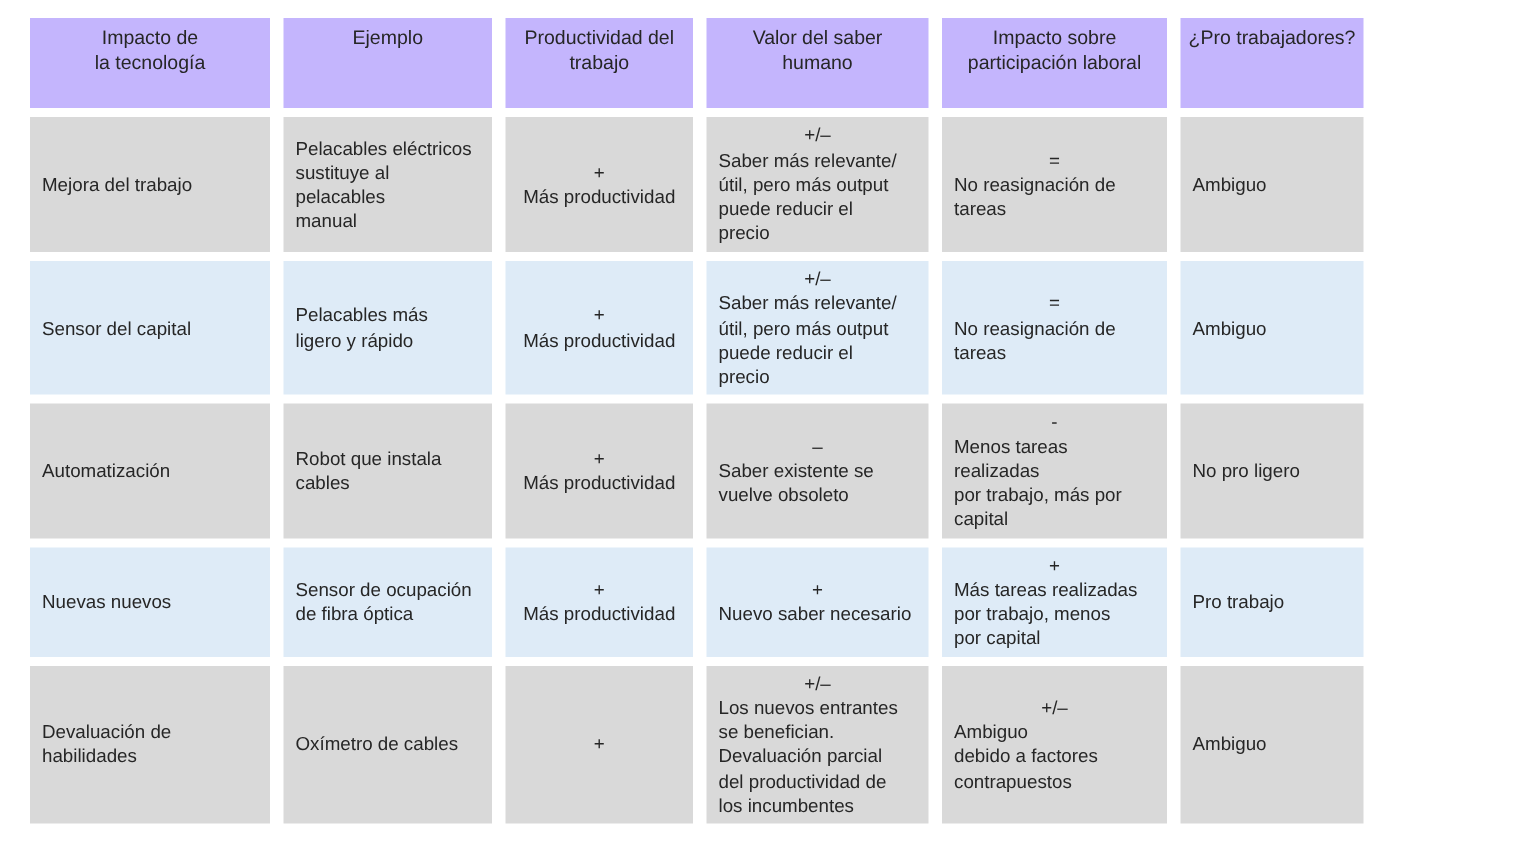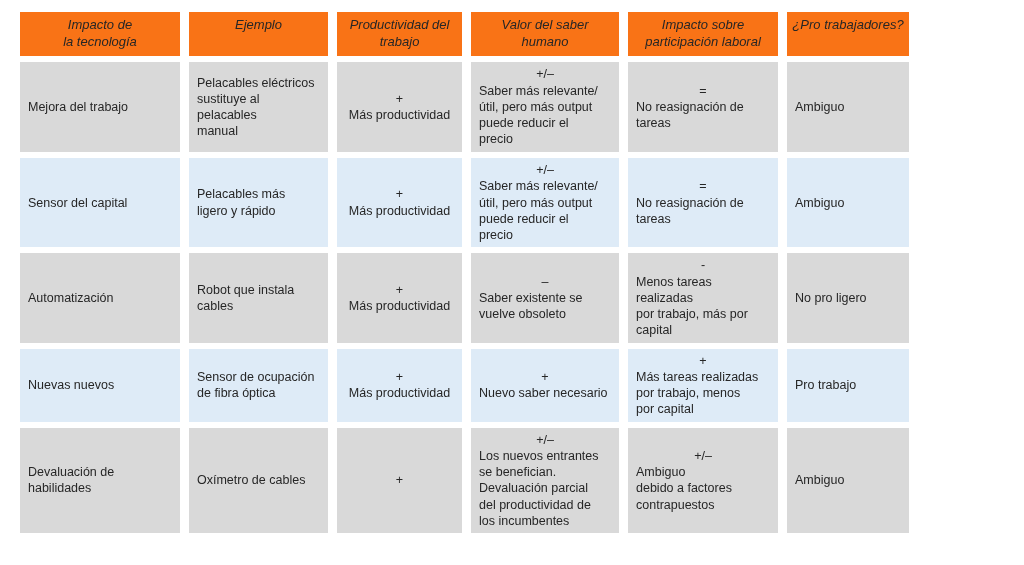--- a/index.html
+++ b/index.html
@@ -32,28 +32,27 @@
     border-spacing: 9px 6px;
     table-layout: fixed;
     margin-left: -9px;
   }
   table.cuadro th, table.cuadro td {
     box-sizing: border-box;
     white-space: pre-line;
     line-height: 1.3;
   }
   table.cuadro th {
-    background: #f97316;
+    background: #c4b5fd;
     font-weight: normal;
     font-size: 13px;
     text-align: center;
     vertical-align: top;
     padding: 5px 3px 4px 3px;
-    height: 44px;
-    font-style: italic;
+    height: 60px;
   }
   table.cuadro td {
     font-size: 12.5px;
     vertical-align: middle;
     padding: 4px 8px;
   }
   tr.gray td { background: #D9D9D9; }
   tr.blue td { background: #DEEBF7; }
   tr.h-r1 { height: 90px; }
   tr.h-r2 { height: 84px; }

